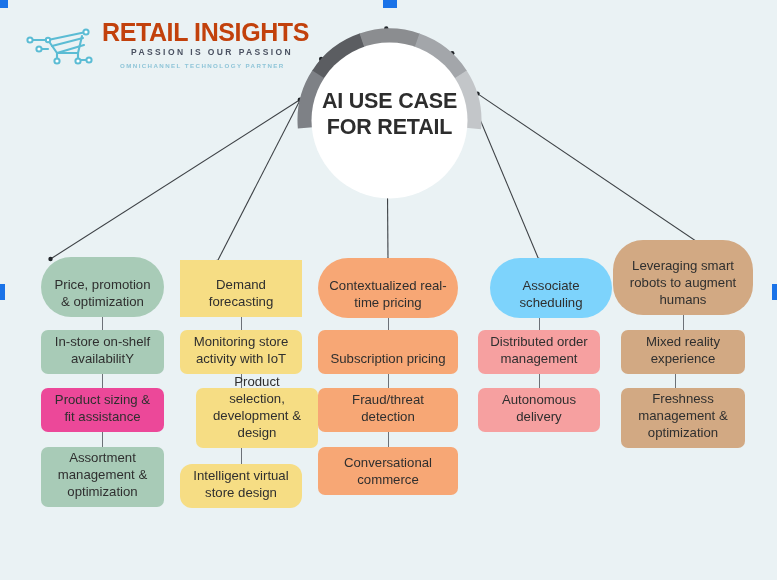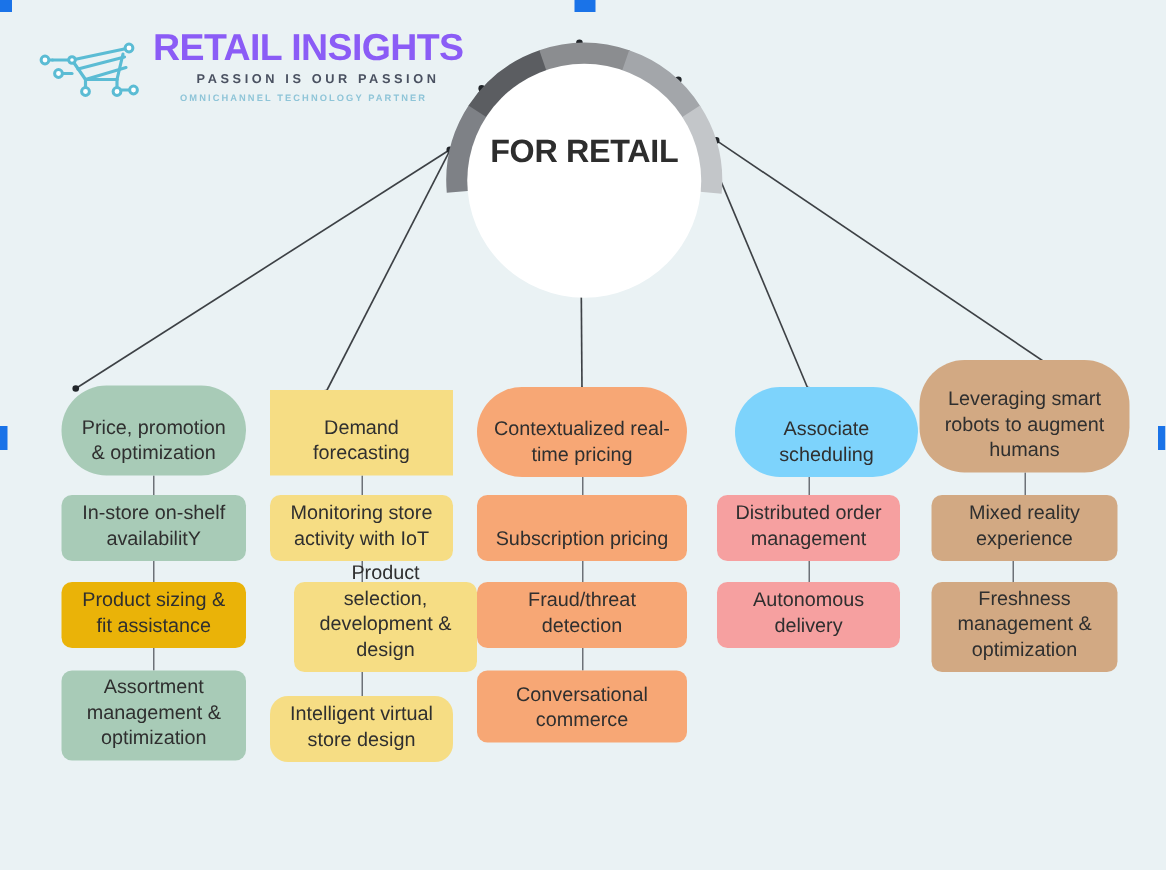--- a/index.html
+++ b/index.html
@@ -17,21 +17,21 @@
 
   
   #logo {
     position: absolute; left: 26px; top: 18px;
     width: 215px; height: 56px;
   }
   #logo-mark { position: absolute; left: 0; top: 5px; }
   #logo-wordmark {
     position: absolute; left: 76px; top: 0px;
     font-size: 25px; font-weight: bold; letter-spacing: -0.4px;
-    color: #8b5cf6; white-space: nowrap;
+    color: #c2410c; white-space: nowrap;
   }
   #logo-tagline {
     position: absolute; left: 105px; top: 29px;
     font-size: 8.5px; font-weight: bold; letter-spacing: 2.4px;
     color: #4a5161; white-space: nowrap;
   }
   #logo-subtag {
     position: absolute; left: 94px; top: 44px;
     font-size: 6.2px; font-weight: bold; letter-spacing: 1.4px;
     color: #8fc5d8; white-space: nowrap;
@@ -126,36 +126,37 @@
       <g id="arc-group">
           <path d="M 0.8500877755594161 100.51832833278459 A 92 92 0 0 1 15.693996579766605 41.85577191218041 L 30.72125811850792 51.76442523371033 A 74 74 0 0 0 18.781592341210825 98.94952496332674 Z" fill="#7e8186"></path>
           <path d="M 15.34230774902099 42.393208778617506 A 92 92 0 0 1 63.155743544577525 5.305306279118128 L 68.89701111194279 22.365137659290667 A 74 74 0 0 0 30.438377972038623 52.19671140888799 Z" fill="#5b5d61"></path>
           <path d="M 62.547729789941584 5.512291044862849 A 92 92 0 0 1 123.05882413330063 5.723515468820679 L 117.07992375939398 22.70152331187751 A 74 74 0 0 0 68.40795657017041 22.53162540565056 Z" fill="#8b8d90"></path>
           <path d="M 122.45227021005837 5.512291044862835 A 92 92 0 0 1 170.00562052465756 42.93308777936857 L 154.8414773785289 52.63096190949211 A 74 74 0 0 0 116.59204342982957 22.531625405650544 Z" fill="#a3a6aa"></path>
           <path d="M 169.657692250979 42.39320877861752 A 92 92 0 0 1 184.09170074348336 101.15796482530332 L 166.1715853806279 99.46401518557006 A 74 74 0 0 0 154.5616220279614 52.19671140888801 Z" fill="#c3c6c9"></path>
         </g>
       <circle cx="92.5" cy="92.5" r="78" fill="#ffffff"></circle>
     </svg>
     <div id="hub-title">
+      <div>AI USE CASE</div>
       <div>FOR RETAIL</div>
     </div>
   </div>
 
   <div id="columns-root">
       <div class="column" style="left: 0px;">
         <div style="position: absolute; left: 102px; top: 317px; width: 1.2px; height: 13px; background: rgb(108, 113, 119);"></div>
         <div style="position: absolute; left: 102px; top: 374px; width: 1.2px; height: 14px; background: rgb(108, 113, 119);"></div>
         <div style="position: absolute; left: 102px; top: 432px; width: 1.2px; height: 15px; background: rgb(108, 113, 119);"></div>
         <div class="node head" style="left: 41px; top: 257px; width: 123px; height: 60px; background: rgb(168, 203, 183);">
           <span>Price, promotion &amp; optimization</span>
         </div>
         <div class="node sub" style="left: 41px; top: 330px; width: 123px; height: 44px; background: rgb(168, 203, 183);">
           <span>In-store on-shelf availabilitY</span>
         </div>
-        <div class="node sub" style="left: 41px; top: 388px; width: 123px; height: 44px; background: #eab308;">
+        <div class="node sub" style="left: 41px; top: 388px; width: 123px; height: 44px; background: #ec4899;">
           <span>Product sizing &amp; fit assistance</span>
         </div>
         <div class="node sub" style="left: 41px; top: 447px; width: 123px; height: 60px; background: rgb(168, 203, 183);">
           <span>Assortment management &amp; optimization</span>
         </div>
       </div>
       <div class="column" style="left: 0px;">
         <div style="position: absolute; left: 240.5px; top: 317px; width: 1.2px; height: 13px; background: rgb(108, 113, 119);"></div>
         <div style="position: absolute; left: 240.5px; top: 374px; width: 1.2px; height: 14px; background: rgb(108, 113, 119);"></div>
         <div style="position: absolute; left: 240.5px; top: 448px; width: 1.2px; height: 16px; background: rgb(108, 113, 119);"></div>

